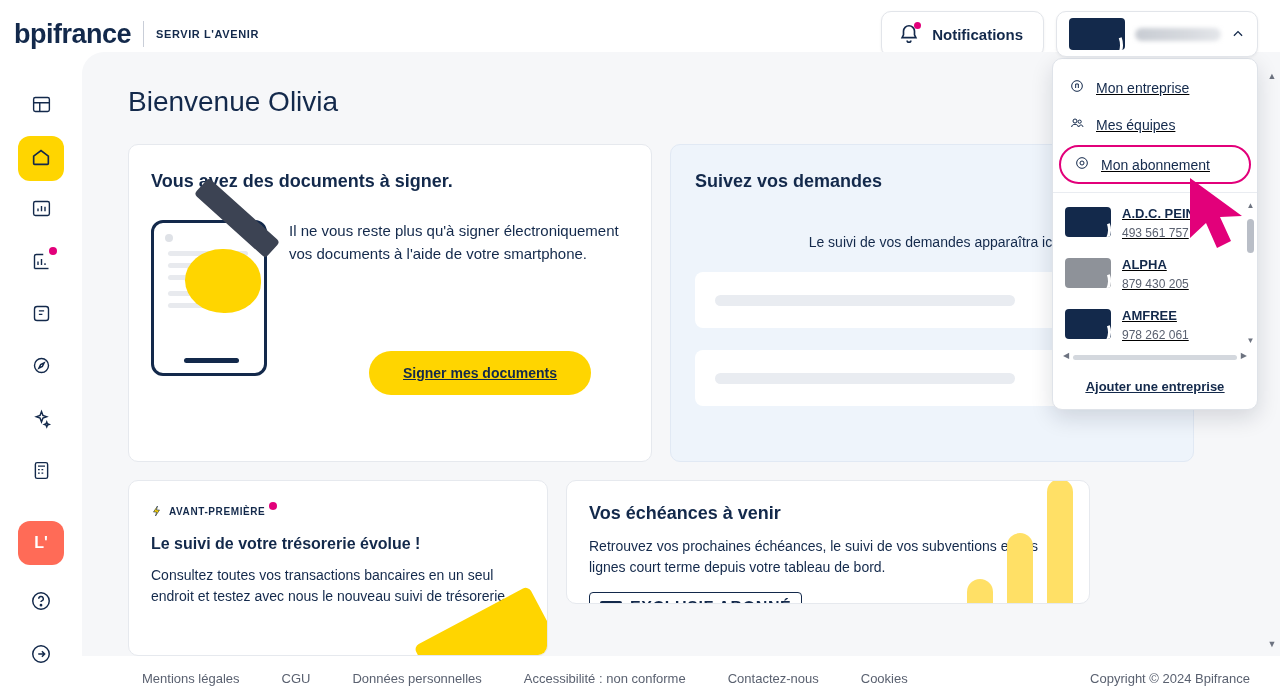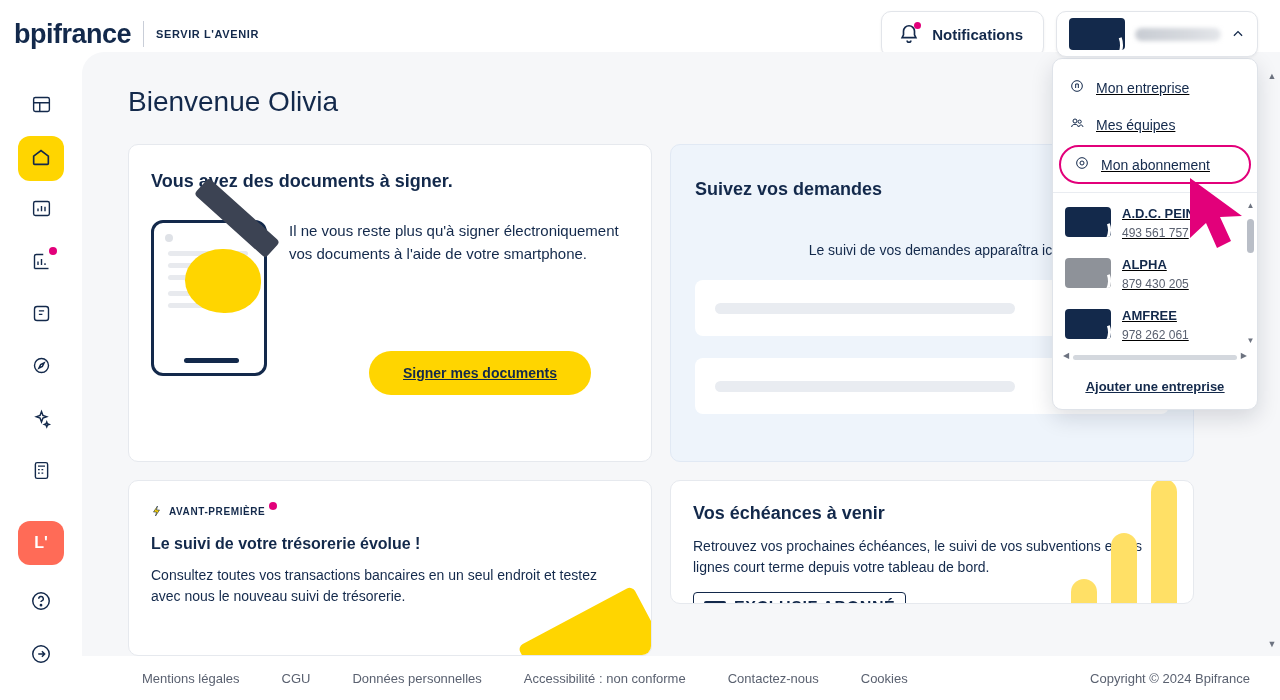--- a/index.html
+++ b/index.html
@@ -124,39 +124,39 @@
   }
   .sign-text { font-size: 15px; color: #13294b; line-height: 1.5; }
   .btn-yellow {
     margin-top: 22px; display: inline-block;
     background: #ffd500; color: #13294b; font-weight: bold; font-size: 14px;
     padding: 14px 34px; border-radius: 24px; border: none; text-decoration: underline;
   }
 
   .card-demandes {
     width: 524px; height: 318px; background: #eef4fb; border: 1px solid #e1e9f4;
-    border-radius: 10px; padding: 34px 24px; position: relative;
+    border-radius: 10px; padding: 26px 24px; position: relative;
   }
   .card-demandes h2 { font-size: 18px; color: #13294b; }
   .btn-white-top {
     position: absolute; right: 22px; top: 22px;
     background: #ffffff; border: 1px solid #d9dfe8; border-radius: 22px;
     font-size: 14px; font-weight: bold; color: #13294b; padding: 12px 22px;
   }
   .demandes-hint {
     margin-top: 42px; text-align: center; font-size: 14px; color: #13294b;
   }
   .skeleton {
     margin-top: 22px; height: 56px; background: #ffffff; border-radius: 8px;
     display: flex; align-items: center; padding: 0 20px;
   }
   .skeleton .bar { height: 11px; width: 300px; border-radius: 6px; background: #e9ecf1; }
 
   .row2 { display: flex; gap: 18px; margin-top: 18px; }
-  .card-treso { width: 524px; height: 176px; padding: 22px; position: relative; overflow: hidden; }
+  .card-treso { width: 420px; height: 176px; padding: 22px; position: relative; overflow: hidden; }
   .badge-av {
     display: inline-flex; align-items: center; gap: 6px;
     font-size: 10px; font-weight: bold; color: #13294b; letter-spacing: 0.6px;
     position: relative;
   }
   .badge-av .reddot {
     position: absolute; right: -12px; top: -3px; width: 8px; height: 8px;
     border-radius: 50%; background: #e2007a;
   }
   .card-treso h3 { font-size: 16px; color: #13294b; margin: 14px 0 12px; }

